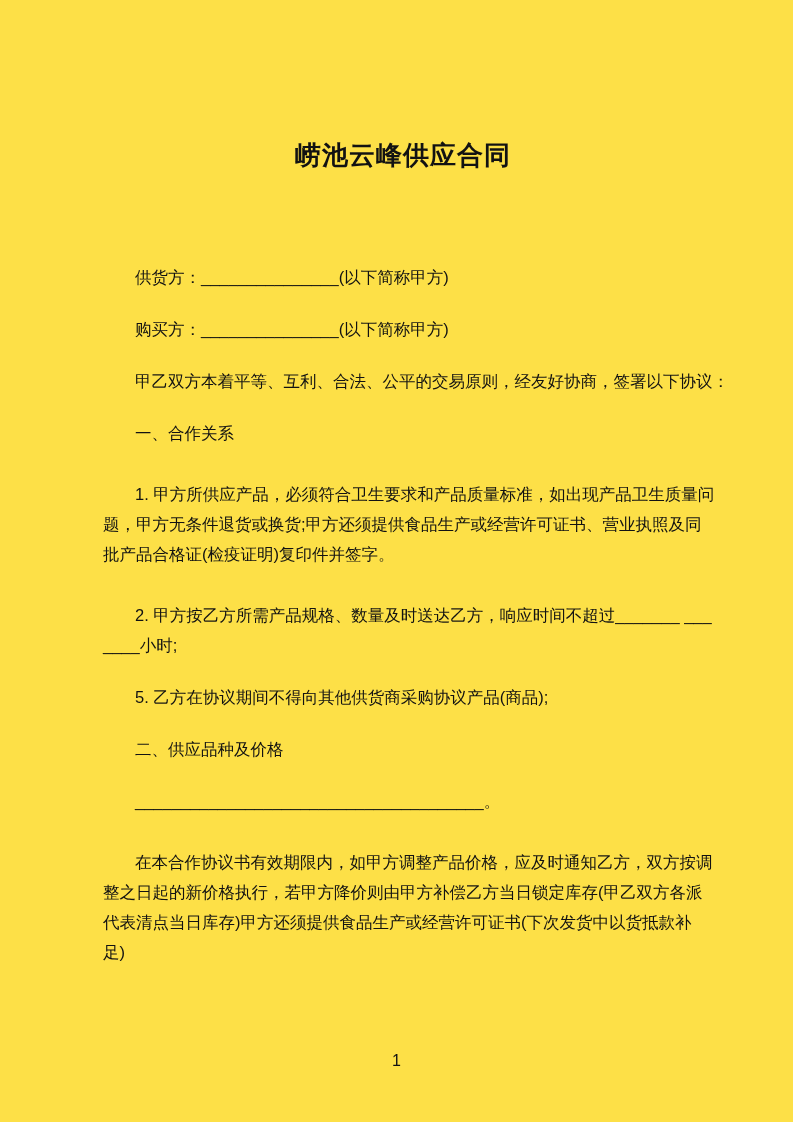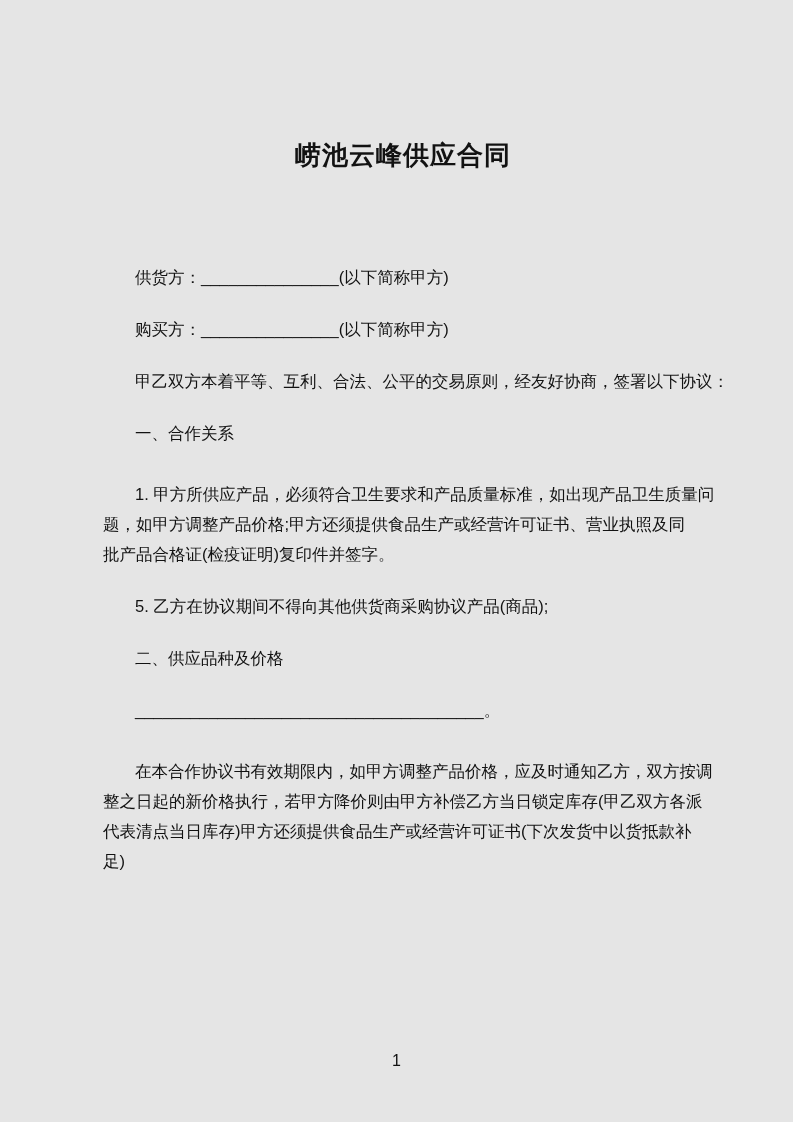--- a/index.html
+++ b/index.html
@@ -4,21 +4,21 @@
 <style>
   html, body {
     margin: 0;
     padding: 0;
     background: #ffffff;
   }
   .page {
     position: relative;
     width: 793px;
     height: 1122px;
-    background: #e5e5e5;
+    background: #fde047;
     outline: 1px solid #c9c9c9;
     overflow: hidden;
     font-family: "Liberation Sans", "DejaVu Sans", sans-serif;
     color: #121212;
     text-decoration: underline;
   }
   .content {
     position: absolute;
     left: 103px;
     top: 0;
@@ -70,24 +70,28 @@
 
     <div class="line indent gap">购买方：_______________(以下简称甲方)</div>
 
     <div class="line indent gap">甲乙双方本着平等、互利、合法、公平的交易原则，经友好协商，签署以下协议：</div>
 
     <div class="line indent gap">一、合作关系</div>
 
 
     <div class="para gap">
       <div class="line indent">1. 甲方所供应产品，必须符合卫生要求和产品质量标准，如出现产品卫生质量问</div>
-      <div class="line">题，如甲方调整产品价格;甲方还须提供食品生产或经营许可证书、营业执照及同</div>
+      <div class="line">题，甲方无条件退货或换货;甲方还须提供食品生产或经营许可证书、营业执照及同</div>
       <div class="line">批产品合格证(检疫证明)复印件并签字。</div>
     </div>
 
+    <div class="para gap">
+      <div class="line indent">2. 甲方按乙方所需产品规格、数量及时送达乙方，响应时间不超过_______ ___</div>
+      <div class="line">____小时;</div>
+    </div>
 
     <div class="line indent gap">5. 乙方在协议期间不得向其他供货商采购协议产品(商品);</div>
 
     <div class="line indent gap">二、供应品种及价格</div>
 
     <div class="line indent gap">______________________________________。</div>
 
     <div class="para gap">
       <div class="line indent">在本合作协议书有效期限内，如甲方调整产品价格，应及时通知乙方，双方按调</div>
       <div class="line">整之日起的新价格执行，若甲方降价则由甲方补偿乙方当日锁定库存(甲乙双方各派</div>

